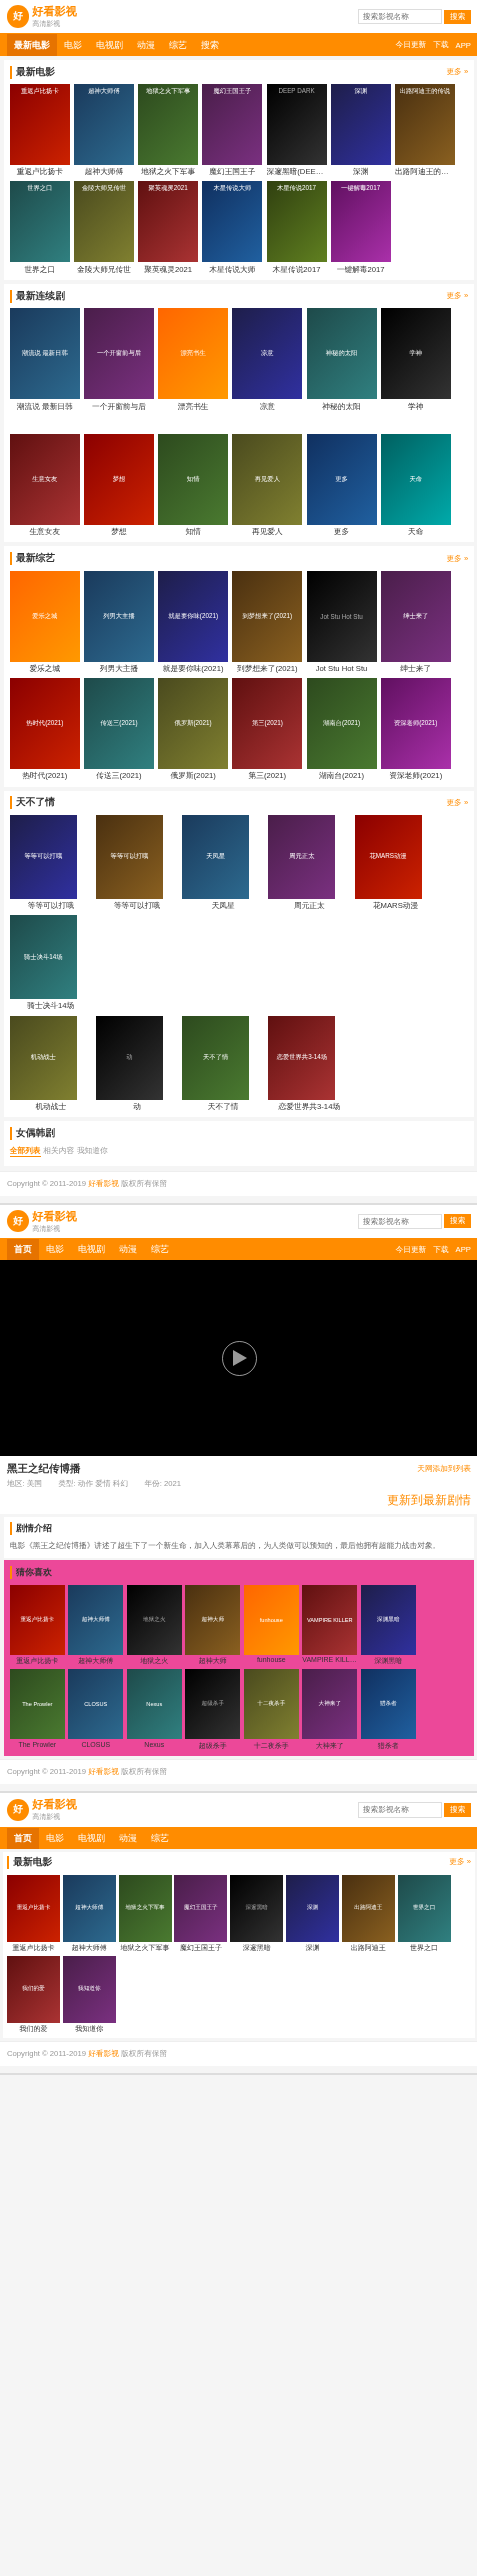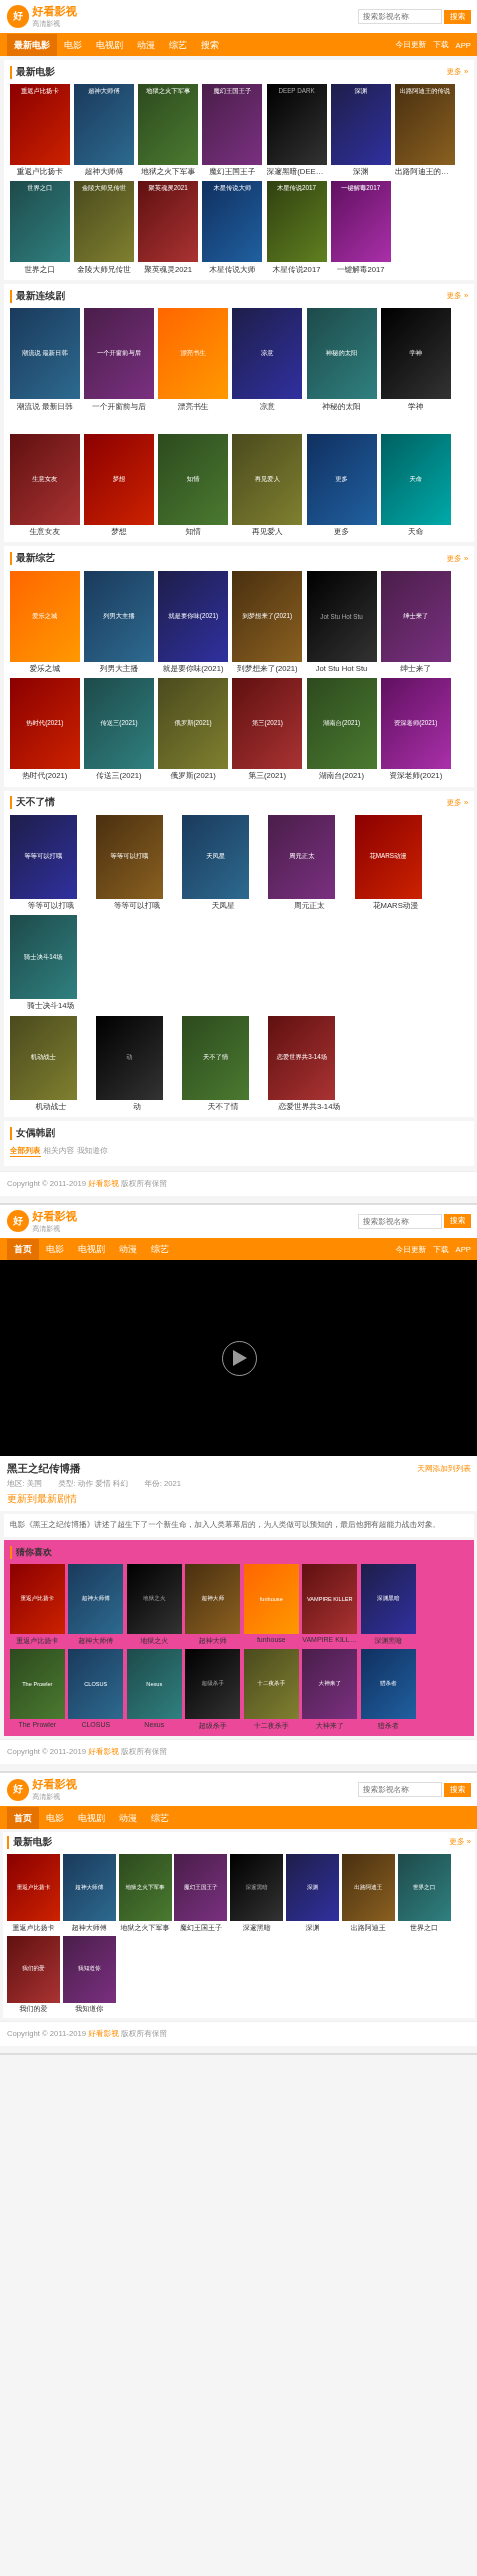--- a/index.html
+++ b/index.html
@@ -529,26 +529,27 @@
   <div class="video-info">
     <div class="video-title-row">
       <span class="video-main-title">黑王之纪传博播</span>
       <span class="add-to-list">天网添加到列表</span>
     </div>
     <div class="video-meta">
       <span>地区: <span>美国</span></span>
       <span>类型: <span>动作 爱情 科幻</span></span>
       <span>年份: <span>2021</span></span>
     </div>
-    <div style="font-size:10px;color:#ff8c00;margin-top:2.8px;">
+    <div style="font-size:12px;color:#ff8c00;margin-top:2.8px;text-align:right;">
       <span>更新到最新剧情</span>
     </div>
   </div>
 
   <div class="desc-section">
+    <div class="desc-title">剧情介绍</div>
     <div class="desc-text">电影《黑王之纪传博播》讲述了超生下了一个新生命，加入人类幕幕后的，为人类做可以预知的，最后他拥有超能力战击对象。</div>
   </div>
 
   <div class="recommend-section">
     <div class="recommend-title">猜你喜欢</div>
     <div class="small-grid">
       <div class="small-item">
         <div class="small-poster p1" style="display:flex;align-items:center;justify-content:center;">
             <div style="color:#fff;font-size:5.6px;text-align:center;padding:2.1px;">重返卢比扬卡</div>
           </div>

